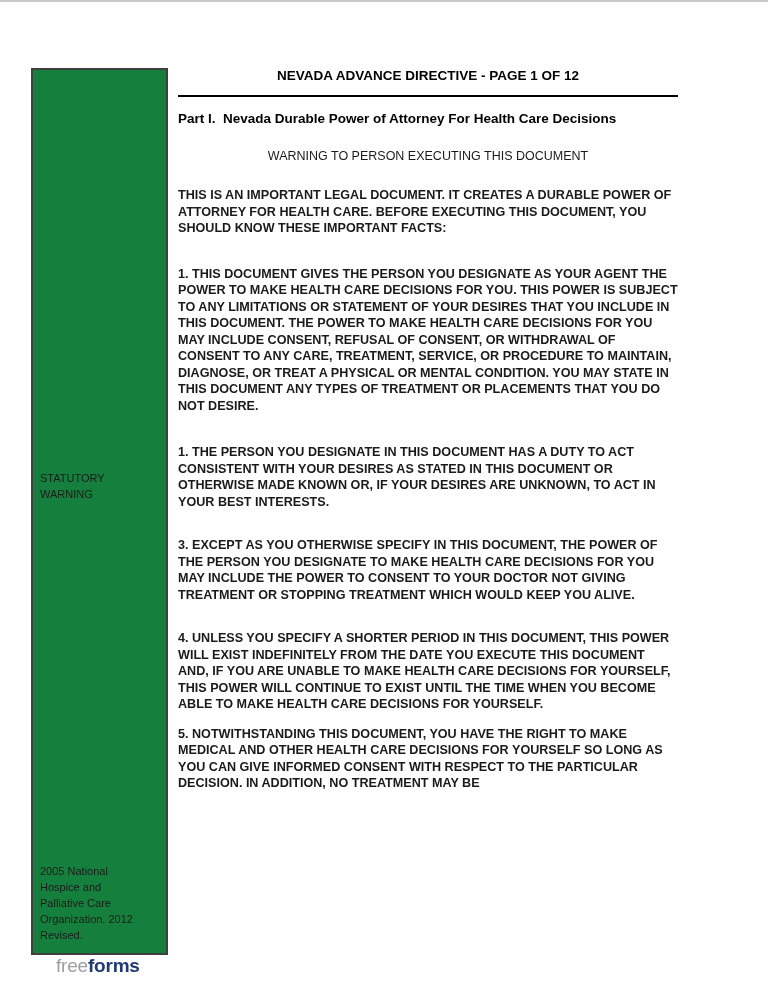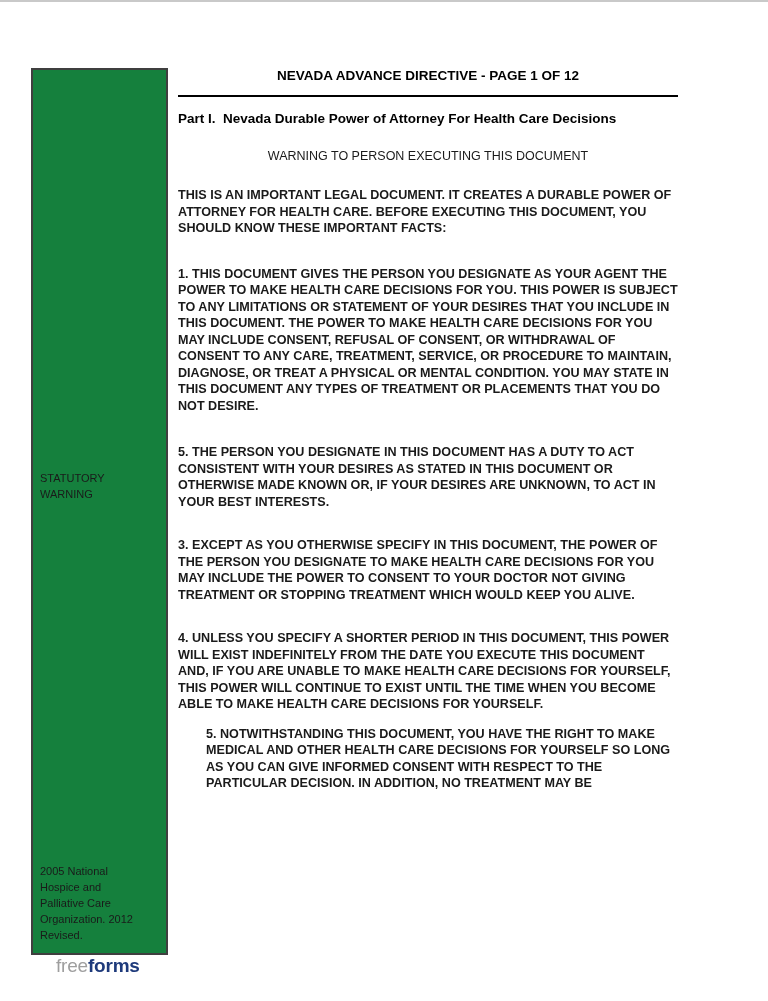--- a/index.html
+++ b/index.html
@@ -99,21 +99,21 @@
     margin: 0;
     font-size: 12.6px;
     line-height: 16.5px;
     font-weight: bold;
   }
   .content p:nth-of-type(1) { margin-top: 23px; }
   .content p:nth-of-type(2) { margin-top: 29px; }
   .content p:nth-of-type(3) { margin-top: 30px; }
   .content p:nth-of-type(4) { margin-top: 27px; }
   .content p:nth-of-type(5) { margin-top: 27px; }
-  .content p:nth-of-type(6) { margin-top: 13px; margin-left: 28px; }
+  .content p:nth-of-type(6) { margin-top: 13px; }
 </style>
 </head>
 <body>
 
 <div class="page">
   <div class="top-edge"></div>
 
   <div class="sidebar">
     <div class="sidebar-label">STATUTORY WARNING</div>
     <div class="sidebar-credit">2005 National Hospice and Palliative Care Organization. 2012 Revised.</div>
@@ -124,18 +124,18 @@
   </div>
 
   <div class="content">
     <h1 class="doc-title">NEVADA ADVANCE DIRECTIVE - PAGE 1 OF 12</h1>
     <hr class="title-rule">
     <h2 class="part-heading">Part I.&nbsp; Nevada Durable Power of Attorney For Health Care Decisions</h2>
     <div class="warning-heading">WARNING TO PERSON EXECUTING THIS DOCUMENT</div>
 
     <p>THIS IS AN IMPORTANT LEGAL DOCUMENT. IT CREATES A DURABLE POWER OF ATTORNEY FOR HEALTH CARE. BEFORE EXECUTING THIS DOCUMENT, YOU SHOULD KNOW THESE IMPORTANT FACTS:</p>
     <p>1. THIS DOCUMENT GIVES THE PERSON YOU DESIGNATE AS YOUR AGENT THE POWER TO MAKE HEALTH CARE DECISIONS FOR YOU. THIS POWER IS SUBJECT TO ANY LIMITATIONS OR STATEMENT OF YOUR DESIRES THAT YOU INCLUDE IN THIS DOCUMENT. THE POWER TO MAKE HEALTH CARE DECISIONS FOR YOU MAY INCLUDE CONSENT, REFUSAL OF CONSENT, OR WITHDRAWAL OF CONSENT TO ANY CARE, TREATMENT, SERVICE, OR PROCEDURE TO MAINTAIN, DIAGNOSE, OR TREAT A PHYSICAL OR MENTAL CONDITION. YOU MAY STATE IN THIS DOCUMENT ANY TYPES OF TREATMENT OR PLACEMENTS THAT YOU DO NOT DESIRE.</p>
-    <p>5. THE PERSON YOU DESIGNATE IN THIS DOCUMENT HAS A DUTY TO ACT CONSISTENT WITH YOUR DESIRES AS STATED IN THIS DOCUMENT OR OTHERWISE MADE KNOWN OR, IF YOUR DESIRES ARE UNKNOWN, TO ACT IN YOUR BEST INTERESTS.</p>
+    <p>1. THE PERSON YOU DESIGNATE IN THIS DOCUMENT HAS A DUTY TO ACT CONSISTENT WITH YOUR DESIRES AS STATED IN THIS DOCUMENT OR OTHERWISE MADE KNOWN OR, IF YOUR DESIRES ARE UNKNOWN, TO ACT IN YOUR BEST INTERESTS.</p>
     <p>3. EXCEPT AS YOU OTHERWISE SPECIFY IN THIS DOCUMENT, THE POWER OF THE PERSON YOU DESIGNATE TO MAKE HEALTH CARE DECISIONS FOR YOU MAY INCLUDE THE POWER TO CONSENT TO YOUR DOCTOR NOT GIVING TREATMENT OR STOPPING TREATMENT WHICH WOULD KEEP YOU ALIVE.</p>
     <p>4. UNLESS YOU SPECIFY A SHORTER PERIOD IN THIS DOCUMENT, THIS POWER WILL EXIST INDEFINITELY FROM THE DATE YOU EXECUTE THIS DOCUMENT AND, IF YOU ARE UNABLE TO MAKE HEALTH CARE DECISIONS FOR YOURSELF, THIS POWER WILL CONTINUE TO EXIST UNTIL THE TIME WHEN YOU BECOME ABLE TO MAKE HEALTH CARE DECISIONS FOR YOURSELF.</p>
     <p>5. NOTWITHSTANDING THIS DOCUMENT, YOU HAVE THE RIGHT TO MAKE MEDICAL AND OTHER HEALTH CARE DECISIONS FOR YOURSELF SO LONG AS YOU CAN GIVE INFORMED CONSENT WITH RESPECT TO THE PARTICULAR DECISION. IN ADDITION, NO TREATMENT MAY BE</p>
   </div>
 </div>
 
 </body></html>

